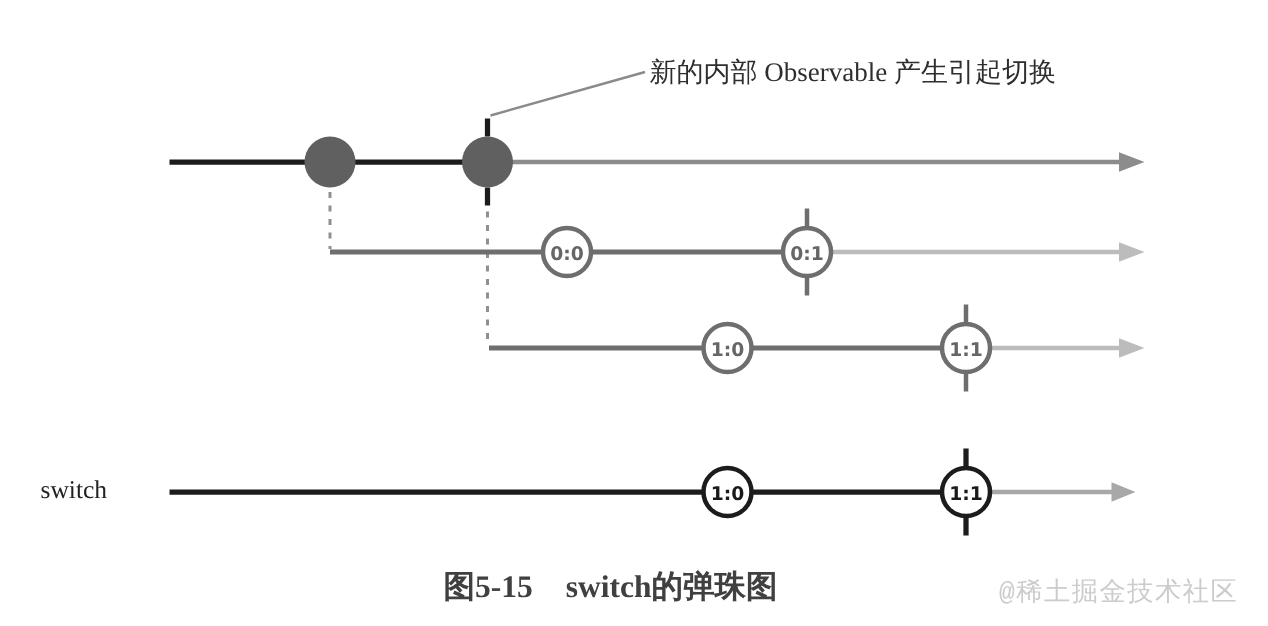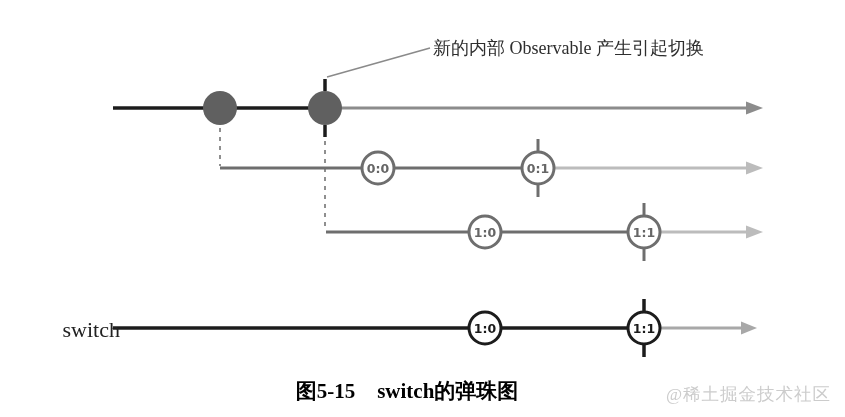--- a/index.html
+++ b/index.html
@@ -42,32 +42,32 @@
     text-anchor:middle;dominant-baseline:central;
   }
   .mlabel.gray{fill:#666;}
   .mlabel.black{fill:#1a1a1a;}
 
   .annotation{
     position:absolute;left:433px;top:36px;
     font-size:18px;color:#2e2e2e;white-space:nowrap;
   }
   .switch-label{
-    position:absolute;left:56px;top:317px;width:64px;
-    text-align:right;font-size:22px;color:#222;
+    position:absolute;left:27px;top:317px;width:64px;
+    text-align:left;font-size:17px;color:#222;
   }
   .caption{
     position:absolute;left:0;top:377px;width:814px;
-    text-align:center;font-size:21px;font-weight:bold;color:#000000;
+    text-align:center;font-size:21px;font-weight:bold;color:#404040;
     white-space:nowrap;
   }
   .caption .gap{display:inline-block;width:22px;}
   .watermark{
     position:absolute;left:666px;top:382px;
-    font-family:Liberation Serif, serif;
+    font-family:Liberation Mono, monospace;
     font-size:17.5px;color:var(--wm);letter-spacing:1px;white-space:nowrap;
   }
 </style>
 </head>
 <body>
 
 <div class="stage">
 
   <svg width="845" height="417" viewBox="0 0 845 417">
 

